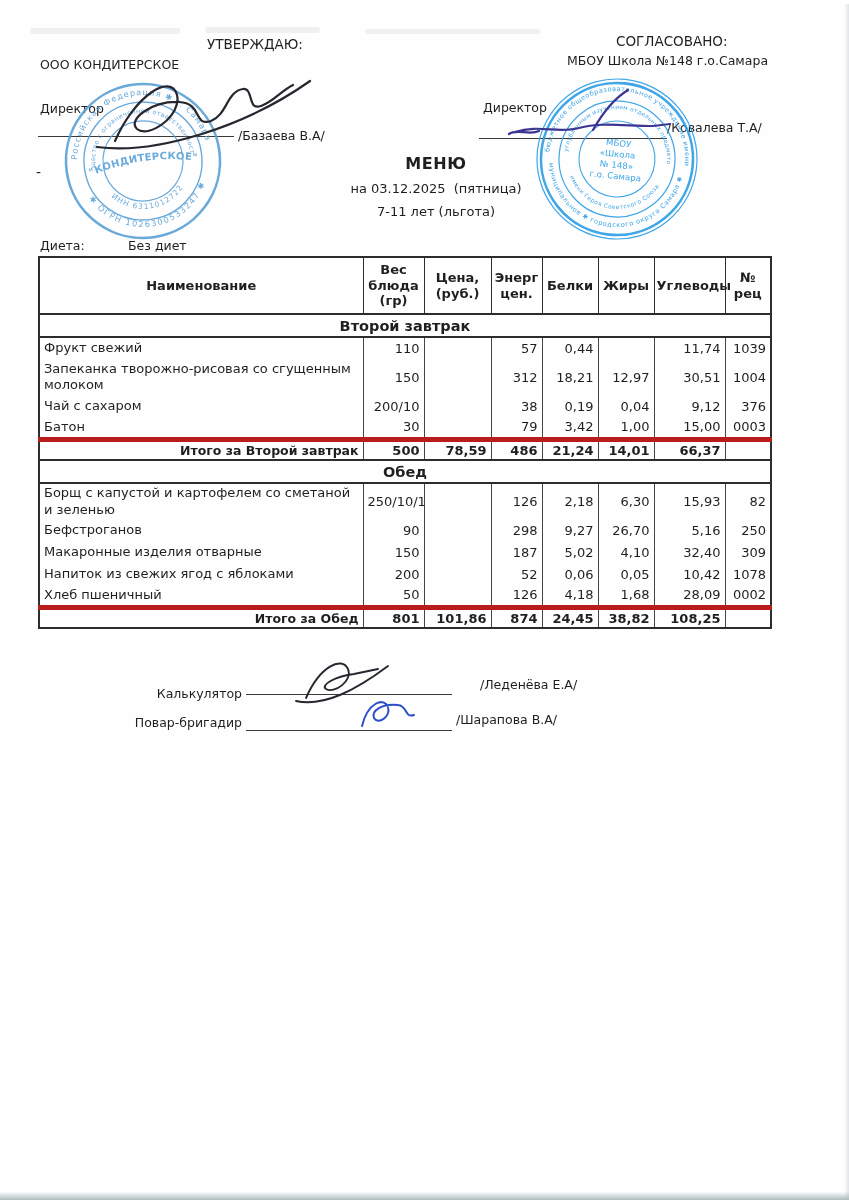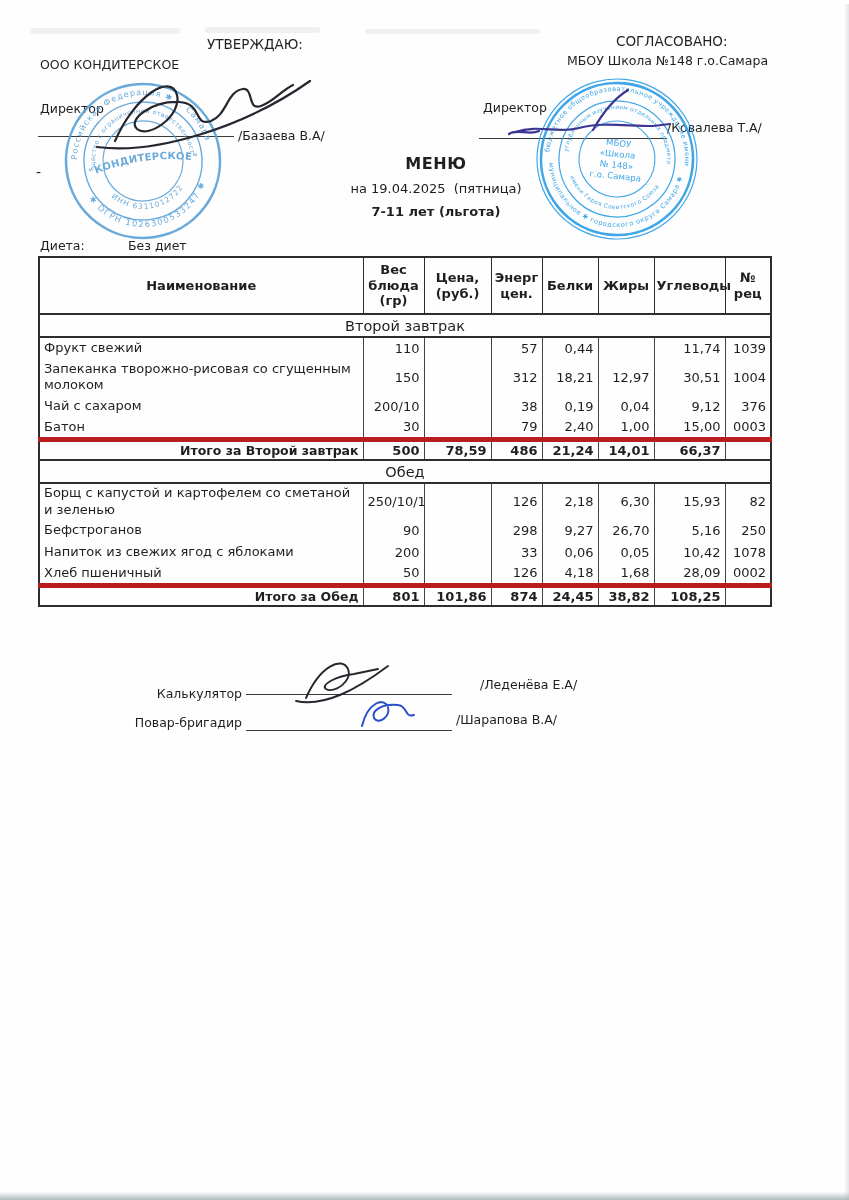--- a/index.html
+++ b/index.html
@@ -16,39 +16,39 @@
   .artifact { position:absolute; background:#ebebe8; opacity:.75; border-radius:3px; }
   .edge-bottom { position:absolute; left:0; bottom:0; width:100%; height:8px;
     background:linear-gradient(to bottom, rgba(240,244,244,.2), #aebcbc); }
   .edge-right { position:absolute; right:0; top:0; width:5px; height:100%;
     background:linear-gradient(to right, rgba(200,210,210,0), rgba(170,182,182,.35)); }
 
   
   .menu-block { position:absolute; left:436px; top:150px; transform:translateX(-50%); text-align:center; }
   .menu-title { font-size:16px; font-weight:700; letter-spacing:.6px; }
   .menu-date  { margin-top:8px; font-size:13px; white-space:pre; }
-  .menu-group { margin-top:8px; font-size:13px;font-weight:bold; }
+  .menu-group { margin-top:8px; font-size:13px; }
 
   
   .menu-table-wrap { position:absolute; left:38px; top:252px; }
   table { border-collapse:collapse; table-layout:fixed; width:732px; border:2px solid #2d2d2d; }
   th {
     font-size:13px; font-weight:700; text-align:center; vertical-align:middle;
     border:1px solid #2d2d2d; border-bottom:2px solid #2d2d2d;
     white-space:pre-line; line-height:1.2; padding:2px;
   }
   thead tr { height:57px; }
   td { border-left:1px solid #454545; border-right:1px solid #454545;
        padding:1px 4px; vertical-align:middle; }
   td.name { font-size:13px; text-align:left; line-height:1.25; }
   td.num  { font-size:13px; text-align:right; }
   tr.r1 { height:22px;padding-left:12px; } tr.r2 { height:36px; }
   tr.sec { height:23px; }
   tr.sec td { border-top:2px solid #2d2d2d; border-bottom:2px solid #2d2d2d;
-              text-align:center; font-weight:400; font-size:14.5px; }
+              text-align:center; font-weight:700; font-size:14.5px; }
   tr.tot { height:21px; font-weight:700; }
   tr.tot td { border-top:5px solid #b91c1c; border-bottom:2px solid #2d2d2d; }
   tr.tot td.lbl { font-size:12.5px; text-align:right; }
   tr.gt { height:21px; font-weight:700; }
   tr.gt td { border-top:1px solid #2d2d2d; }
   tr.gt td.lbl { font-size:12.5px; text-align:right; }
   tr.gt td.hl { background:#d9d9d9; }
 
   svg text { font-family:"DejaVu Sans", sans-serif; }
   .stamp { position:absolute; }
@@ -136,21 +136,21 @@
   <svg class="signature" style="left:495px; top:80px;" width="210" height="60" viewBox="0 0 210 60">
     <g fill="none" stroke="#3c3593" stroke-width="2.2" stroke-linecap="round">
       <path d="M 20,48 C 45,40 62,50 84,44 C 106,38 130,42 158,42 L 175,40"></path>
       <path d="M 98,46 C 107,30 120,14 133,6"></path>
       <path d="M 14,50 C 22,44 34,52 44,47"></path>
     </g>
   </svg>
 
   <div class="menu-block">
     <div class="menu-title">МЕНЮ</div>
-    <div class="menu-date">на 19.04.2025  (пятница)</div>
+    <div class="menu-date">на 03.12.2025  (пятница)</div>
     <div class="menu-group">7-11 лет (льгота)</div>
   </div>
 
   <div class="t" style="left:40px; top:234px;">Диета:</div>
   <div class="t" style="left:128px; top:234px;text-align:center;">Без диет</div>
 
   <div class="menu-table-wrap">
     <table>
       <colgroup>
         <col style="width:324px">
@@ -212,21 +212,21 @@
           <td class="num">0,19</td>
           <td class="num">0,04</td>
           <td class="num">9,12</td>
           <td class="num">376</td>
         </tr>
         <tr class="r1">
           <td class="name">Батон</td>
           <td class="num">30</td>
           <td class="num"></td>
           <td class="num">79</td>
-          <td class="num">2,40</td>
+          <td class="num">3,42</td>
           <td class="num">1,00</td>
           <td class="num">15,00</td>
           <td class="num">0003</td>
         </tr>
 
         <tr class="tot">
           <td class="lbl">Итого за Второй завтрак</td>
           <td class="num">500</td>
           <td class="num">78,59</td>
           <td class="num">486</td>
@@ -254,24 +254,34 @@
           <td class="name">Бефстроганов</td>
           <td class="num">90</td>
           <td class="num"></td>
           <td class="num">298</td>
           <td class="num">9,27</td>
           <td class="num">26,70</td>
           <td class="num">5,16</td>
           <td class="num">250</td>
         </tr>
         <tr class="r1">
+          <td class="name">Макаронные изделия отварные</td>
+          <td class="num">150</td>
+          <td class="num"></td>
+          <td class="num">187</td>
+          <td class="num">5,02</td>
+          <td class="num">4,10</td>
+          <td class="num">32,40</td>
+          <td class="num">309</td>
+        </tr>
+        <tr class="r1">
           <td class="name">Напиток из свежих ягод с яблоками</td>
           <td class="num">200</td>
           <td class="num"></td>
-          <td class="num">33</td>
+          <td class="num">52</td>
           <td class="num">0,06</td>
           <td class="num">0,05</td>
           <td class="num">10,42</td>
           <td class="num">1078</td>
         </tr>
         <tr class="r1">
           <td class="name">Хлеб пшеничный</td>
           <td class="num">50</td>
           <td class="num"></td>
           <td class="num">126</td>

